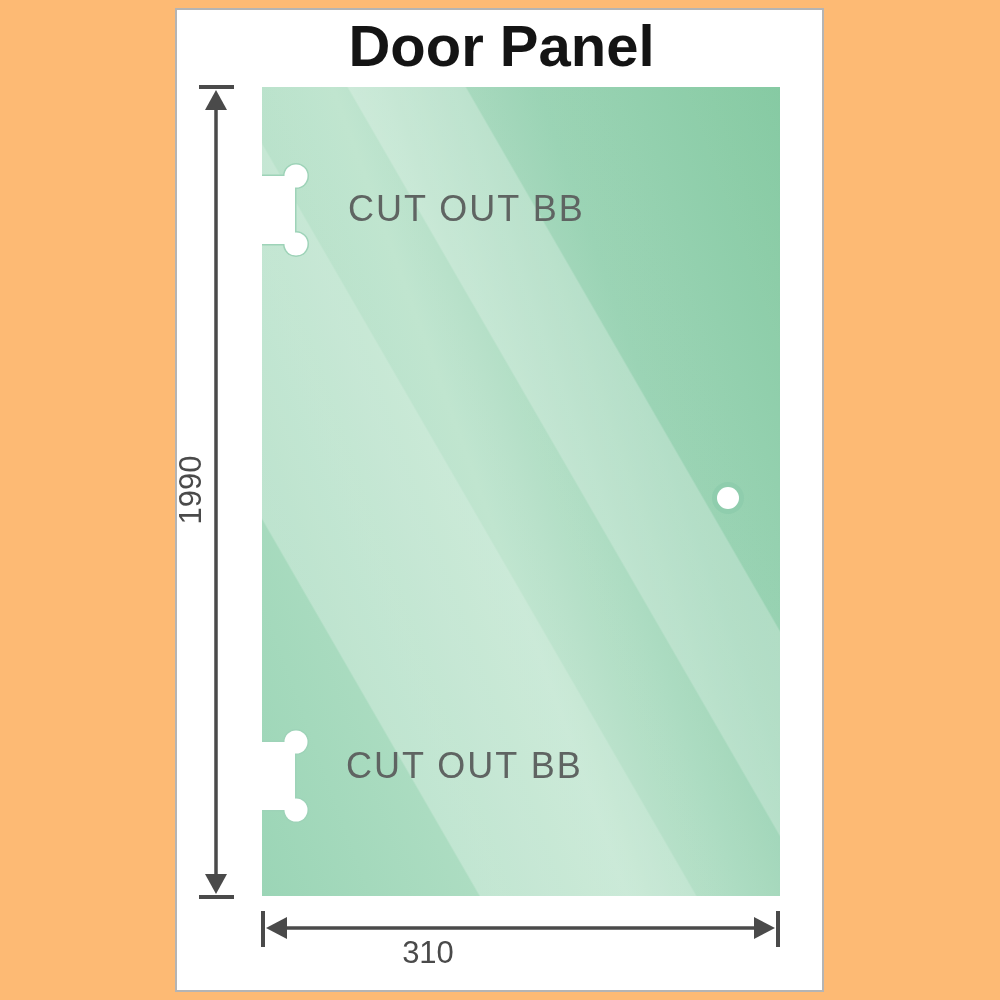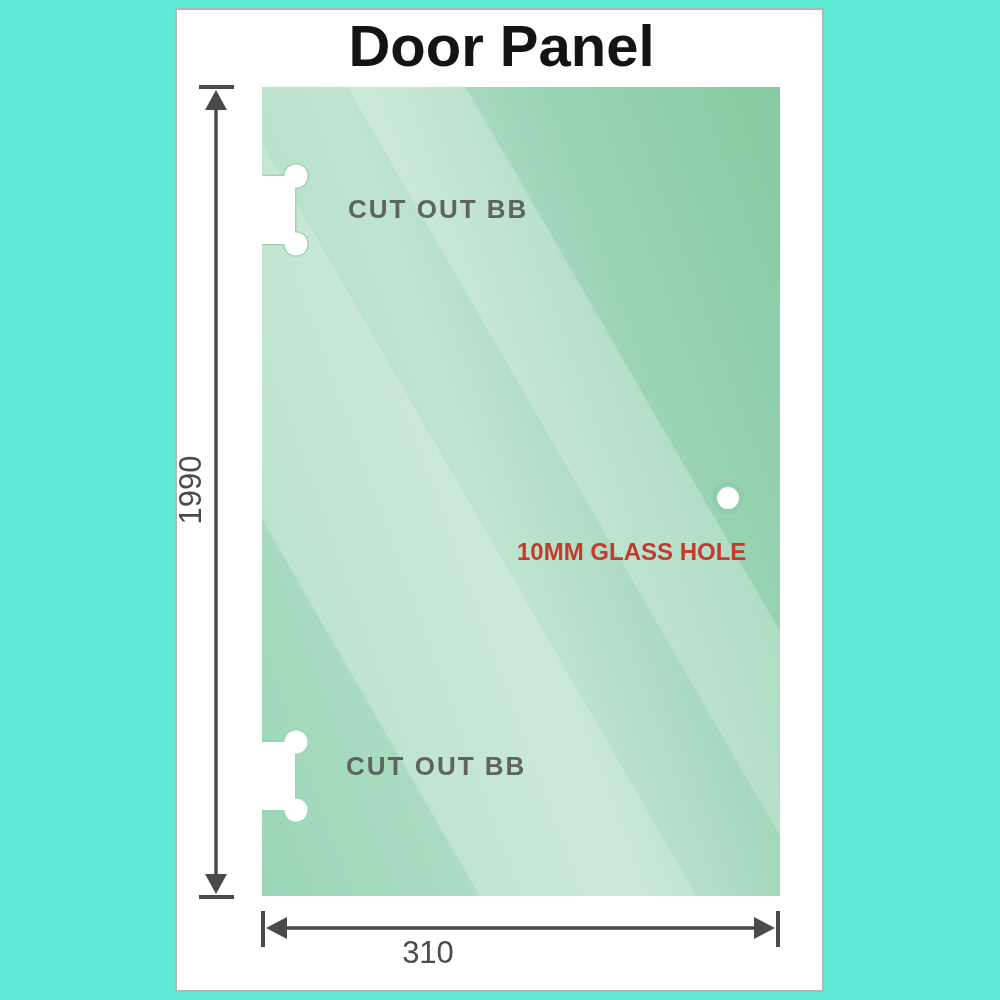--- a/index.html
+++ b/index.html
@@ -1,19 +1,19 @@
 <!DOCTYPE html>
 <html style="--glass-dark: #7cc69b; --glass-mid: #9bd5b6; --glass-light: #b9e2ca; --hole-ring: #8fcdad; --cutout-edge: #9ed3b8; --dim-line: #4a4a4a; --dim-text: #4a4a4a; --cutout-label: #5f6462; --hole-label: #c63a2b; --title-text: #141414; --frame-border: #b4b4b4;"><head>
 <meta charset="utf-8">
 <style>
   html,body{margin:0;padding:0;background:#ffffff;}
   .canvas{
     position:relative;
     width:1000px;height:1000px;
-    background:#5eead4;
+    background:#fdba74;
     font-family:"Liberation Sans", sans-serif;
     overflow:hidden;
   }
   .frame{
     position:absolute;
     left:175px;top:8px;
     width:649px;height:984px;
     border:2px solid var(--frame-border,#b4b4b4);
     background:#ffffff;
     box-sizing:border-box;
@@ -47,23 +47,23 @@
   .overlay-svg{
     position:absolute;left:0;top:0;width:1000px;height:1000px;
   }
   .dim-stroke{stroke:var(--dim-line,#4a4a4a);}
   .dim-fill{fill:var(--dim-line,#4a4a4a);}
   .cutout-edge{fill:#ffffff;stroke:var(--cutout-edge,#9ed3b8);stroke-width:3;}
   .white-fill{fill:#ffffff;}
   .hole-ring{fill:var(--hole-ring,#8fcdad);}
   .label{position:absolute;white-space:nowrap;}
   .cutout-label{
-    font-size:26px;
+    font-size:36px;
     letter-spacing:2px;
-    font-weight:700;
+    font-weight:400;
     color:var(--cutout-label,#5f6462);
     transform:translateY(-50%);
   }
   .hole-label{
     font-size:24px;
     font-weight:bold;
     color:var(--hole-label,#c63a2b);
     transform:translateY(-50%);
   }
   .dim-text{
@@ -133,19 +133,18 @@
       <line class="dim-stroke" x1="272" y1="928" x2="769" y2="928" stroke-width="3.5"></line>
       <polygon class="dim-fill" points="266,928 287,917 287,939"></polygon>
       <polygon class="dim-fill" points="775,928 754,917 754,939"></polygon>
     </g>
   </svg>
 
   <div class="label cutout-label" style="left:348px;top:209px;">CUT OUT BB</div>
 
   <div class="label cutout-label" style="left:346px;top:766px;">CUT OUT BB</div>
 
-  <div class="label hole-label" style="left:517px;top:552px;">10MM GLASS HOLE</div>
 
   <div class="label dim-text height-label">1990</div>
 
   <div class="label dim-text width-label">310</div>
 
 </div>
 
 </body></html>

